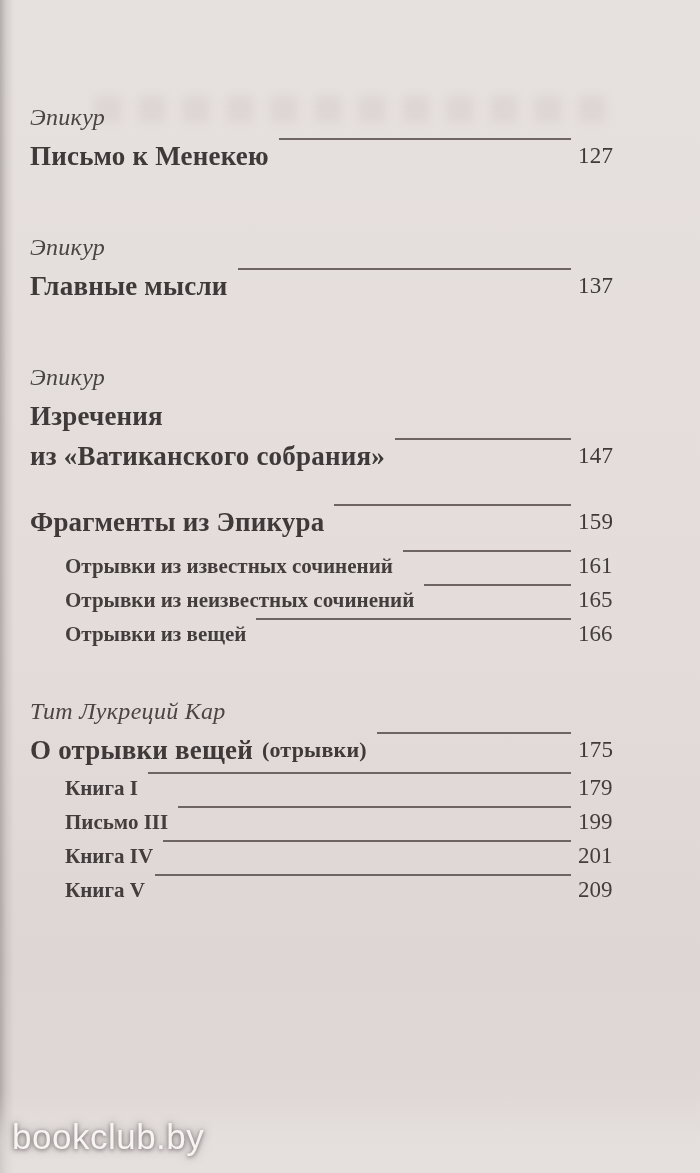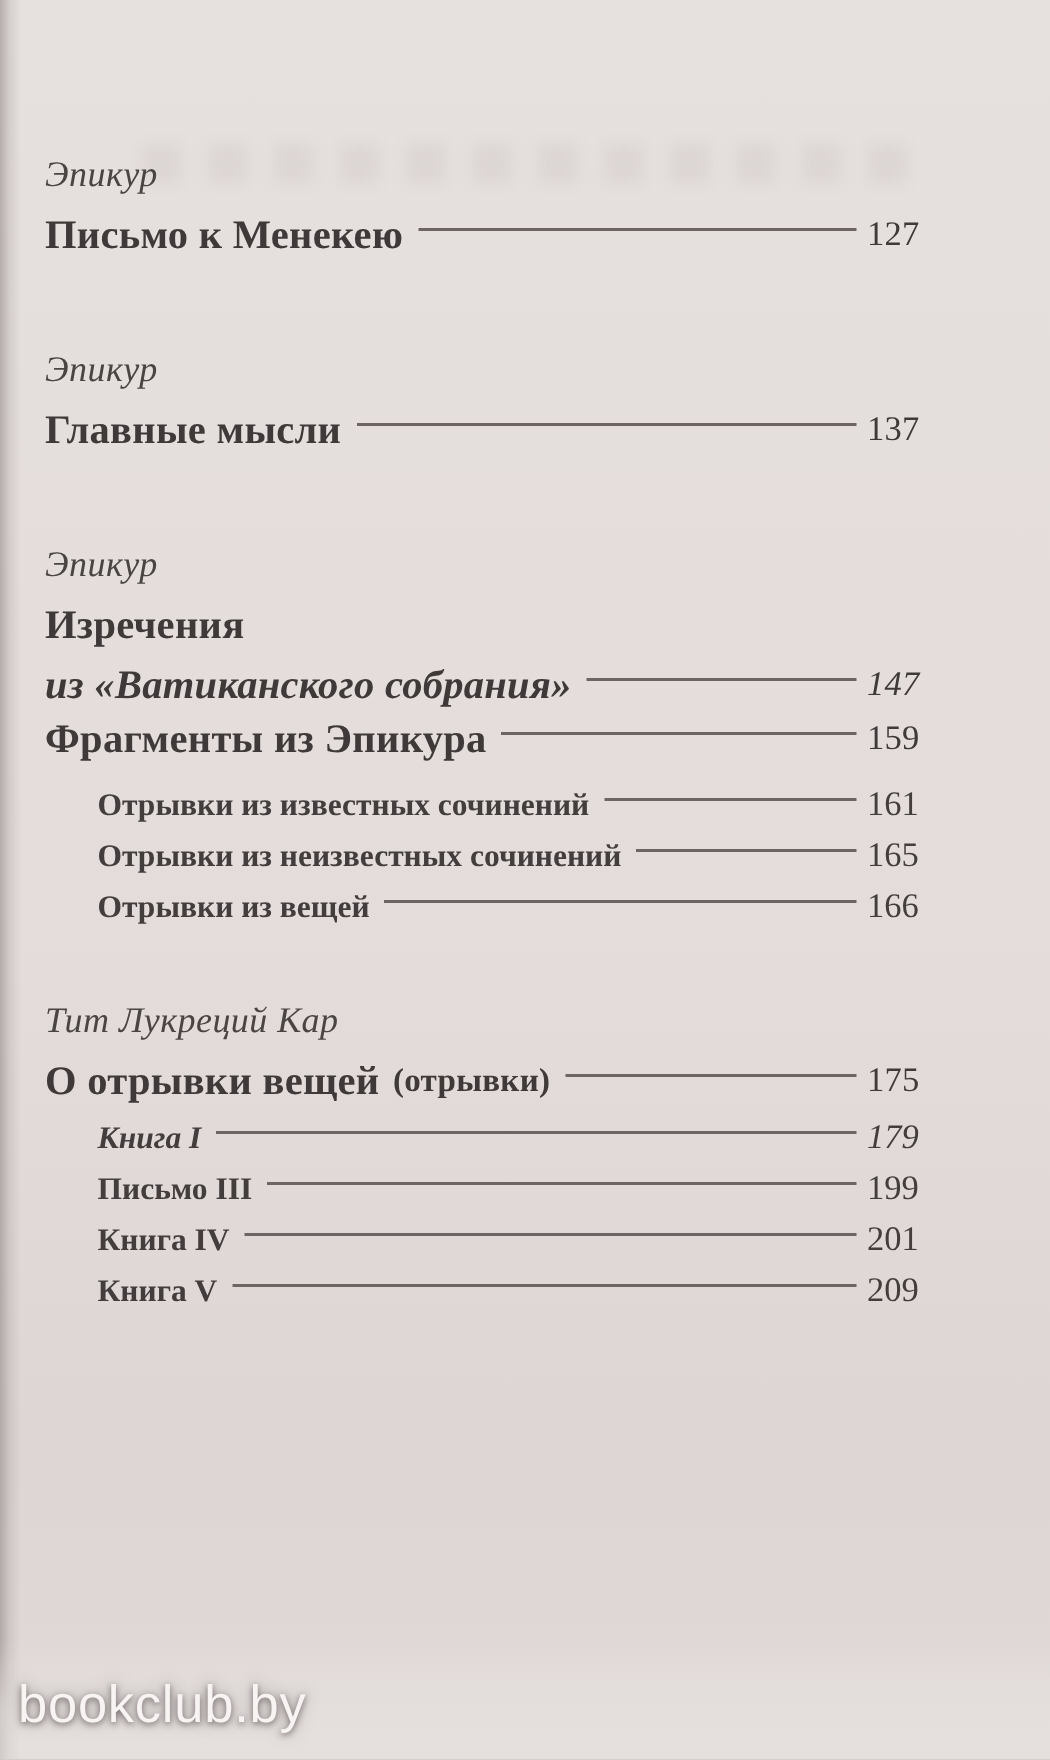--- a/index.html
+++ b/index.html
@@ -30,21 +30,21 @@
     filter: blur(5px);
     opacity: 0.5;
     pointer-events: none;
   }
   .toc {
     position: absolute; top: 0; left: 0; right: 0;
     padding: 102px 76px 0 30px;
   }
   .row {
     display: flex;
-    align-items: center;
+    align-items: flex-start;
   }
   .row.author {
     font-style: italic;
     font-size: 24px;
     line-height: 30px;
     color: #4a4443;
     letter-spacing: 0.3px;
   }
   .row.entry {
     font-weight: 700;
@@ -74,24 +74,24 @@
   }
   .num {
     width: 46px;
     padding-left: 7px;
     font-weight: 400;
     font-size: 23px;
     flex: 0 0 auto;
     text-align: left;
   }
   .mt2  { margin-top: 2px; }
-  .mt4  { margin-top: 4px; font-style: italic; }
+  .mt4  { margin-top: 4px; }
   .mt6  { margin-top: 6px; }
   .mt10 { margin-top: 10px; }
-  .mt30 { }
+  .mt30 { margin-top: 30px; }
   .mt46 { margin-top: 46px; }
   .mt58 { margin-top: 58px; }
   .watermark {
     position: absolute;
     left: 12px; bottom: 16px;
     font-family: "Liberation Sans", "DejaVu Sans", sans-serif;
     font-size: 35px;
     font-weight: 400;
     letter-spacing: 0.5px;
     color: #f7f4f3;

